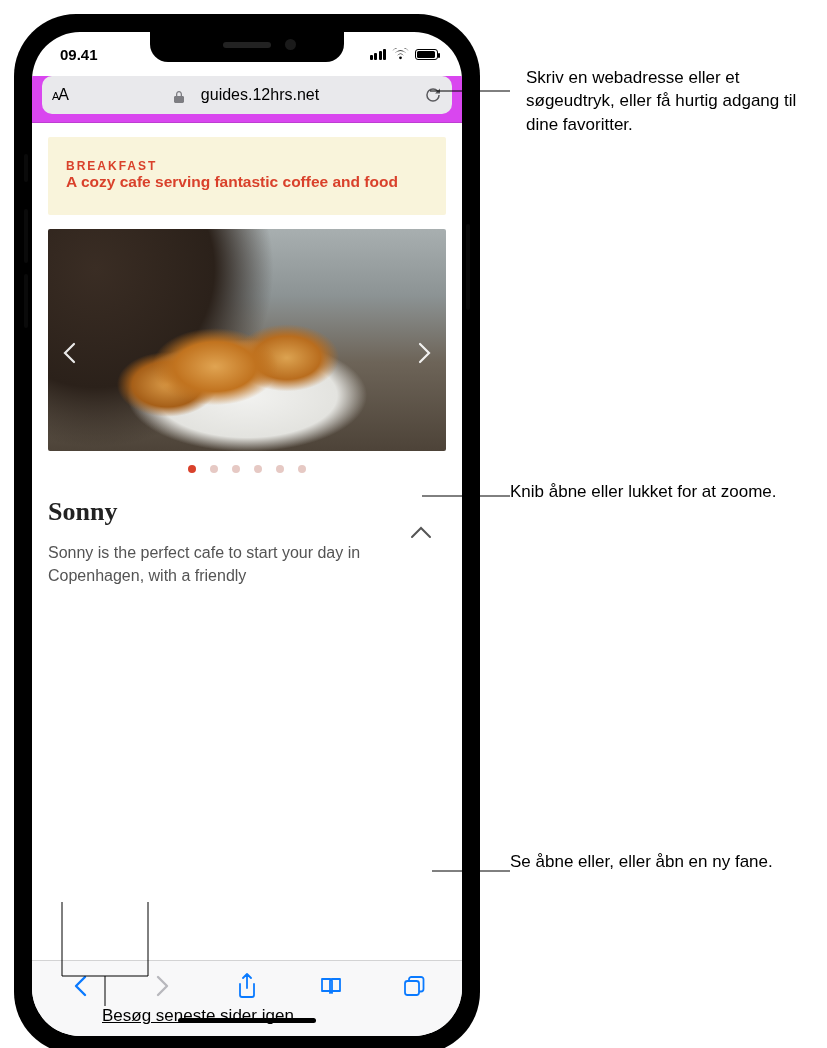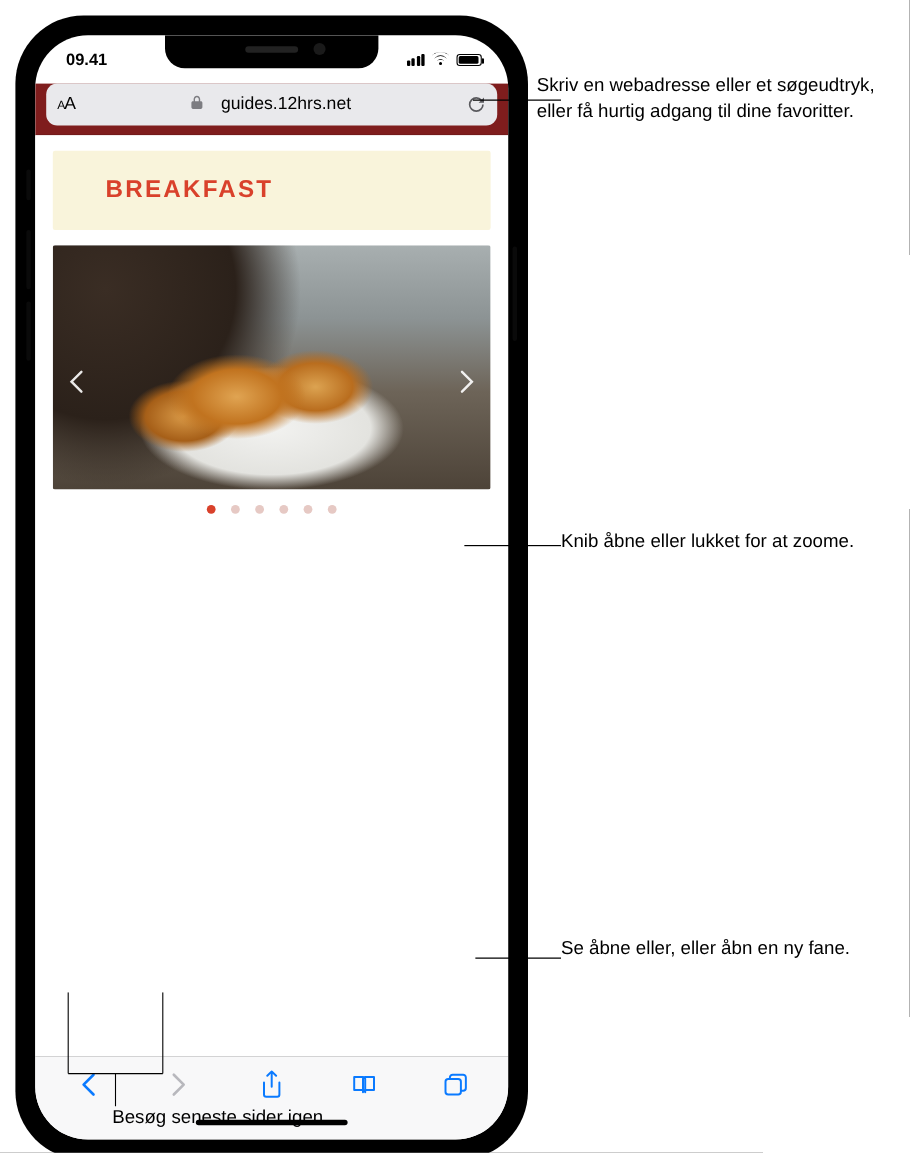--- a/index.html
+++ b/index.html
@@ -96,37 +96,37 @@
   .wifi svg { display:block; }
   .battery { display:flex; align-items:center; }
   .battery .body { width:23px; height:11px; border:1px solid #000; border-radius:3px; position:relative; }
   .battery .body::after { content:""; position:absolute; right:-3px; top:3px; width:2px; height:5px; background:#000; border-radius:1px;}
   .battery .fill { position:absolute; left:1px; top:1px; bottom:1px; width:18px; background:#000; border-radius:1.5px;}
 
   
   .urlbar-wrap {
     flex: 0 0 auto;
     padding: 0 10px 8px 10px;
-    background: #7f1d1d;
+    background: #d946ef;
     border-bottom: 1px solid rgba(0,0,0,0.12);
   }
   .urlbar {
     display: flex;
     align-items: center;
     height: 38px;
     background: #e9e9ec;
     border-radius: 10px;
     padding: 0 10px;
     gap: 8px;
     color: #000;
   }
   .urlbar .center {
     flex: 1;
     display: flex;
-    align-items: flex-start;
+    align-items: flex-end;
     justify-content: center;
     gap: 16px;
     font-size: 16px;
     color: #000;
     min-width: 0;
   }
   .urlbar .aA { font-weight: 500; font-size: 16px; letter-spacing: -1px;}
   .urlbar .aA small { font-size: 11px; }
   .lock svg, .reload svg { display:block; }
 
@@ -143,22 +143,21 @@
   .hero {
     background: #f9f4db;
     border-radius: 2px;
     padding: 22px 18px 24px 18px;
     text-align: left;
   }
   .hero .eyebrow {
     color: #d9412b;
     font-weight: 800;
     letter-spacing: 2px;
-    font-size: 22px;
-    margin-left: 30px;
+    font-size: 12px;
   }
   .hero .big {
     font-size: 70px;
     line-height: 1;
     font-weight: 900;
     color: #d9412b;
     text-shadow:
       2px 2px 0 #8e2a1c,
       3px 3px 0 #6b1f14;
     margin: 6px 0 12px 0;
@@ -327,20 +326,21 @@
           <svg width="18" height="18" viewBox="0 0 18 18">
               <path d="M9 2.2A6.8 6.8 0 1 0 15.8 9h-1.5A5.3 5.3 0 1 1 9 3.7c1.6 0 3 .7 4 1.9l-1.9 1.9H16V2.6l-1.9 1.9A6.77 6.77 0 0 0 9 2.2Z" fill="#5a5a5e"></path>
             </svg>
         </span>
       </div>
     </div>
 
     <div class="page">
       <div class="hero">
         <div class="eyebrow">BREAKFAST</div>
+        <div class="sub">A cozy cafe serving fantastic coffee and food</div>
       </div>
 
       <div class="carousel">
         <div class="img"></div>
         <div class="car-arrow left">
           <svg width="14" height="22" viewBox="0 0 14 22">
               <path d="M12 2 3 11l9 9" stroke="rgba(255,255,255,.9)" stroke-width="2.2" fill="none" stroke-linecap="round"></path>
             </svg>
         </div>
         <div class="car-arrow right">
@@ -351,20 +351,29 @@
         <div class="dots">
           <span class="active"></span>
           <span></span>
           <span></span>
           <span></span>
           <span></span>
           <span></span>
         </div>
       </div>
 
+      <div class="article">
+        <h2>Sonny</h2>
+        <span class="chev">
+          <svg width="22" height="14" viewBox="0 0 22 14">
+              <path d="M2 12 11 3l9 9" stroke="#555" stroke-width="2" fill="none" stroke-linecap="round"></path>
+            </svg>
+        </span>
+        <p>Sonny is the perfect cafe to start your day in Copenhagen, with a friendly</p>
+      </div>
     </div>
 
     <div class="toolbar">
       <div class="tb">
         <svg width="16" height="24" viewBox="0 0 16 24">
             <path d="M13 3 4 12l9 9" stroke="currentColor" stroke-width="2.4" fill="none" stroke-linecap="round" stroke-linejoin="round"></path>
           </svg>
       </div>
       <div class="tb disabled">
         <svg width="16" height="24" viewBox="0 0 16 24">
@@ -387,31 +396,31 @@
             <path d="M7 7V5.5A2.5 2.5 0 0 1 9.5 3H19a2.5 2.5 0 0 1 2.5 2.5V15a2.5 2.5 0 0 1-2.5 2.5H17" stroke="currentColor" stroke-width="1.8" fill="none"></path>
           </svg>
       </div>
     </div>
     <div class="home-ind">
         <span></span>
       </div>
   </div>
 </div>
 
-<div class="callout" style="left:488px; top:66px;">Skriv en webadresse eller et søgeudtryk, eller få hurtig adgang til dine favoritter.</div>
+<div class="callout" style="left:526px; top:66px;">Skriv en webadresse eller et søgeudtryk, eller få hurtig adgang til dine favoritter.</div>
 <svg class="lead" style="left:430px; top:90px;" width="80" height="2">
     <line x1="0" y1="1" x2="80" y2="1"></line>
   </svg>
 
 <div class="callout" style="left:510px; top:480px;">Knib åbne eller lukket for at zoome.</div>
 <svg class="lead" style="left:422px; top:495px;" width="88" height="2">
     <line x1="0" y1="1" x2="88" y2="1"></line>
   </svg>
 
 <div class="callout" style="left:510px; top:850px;">Se åbne eller, eller åbn en ny fane.</div>
 <svg class="lead" style="left:432px; top:870px;" width="78" height="2">
     <line x1="0" y1="1" x2="78" y2="1"></line>
   </svg>
 
-<div class="callout" style="left:102px; top:1004px;">Besøg seneste sider igen.</div>
+<div class="callout" style="left:102px; top:1004px;text-decoration:underline;">Besøg seneste sider igen.</div>
 <svg class="lead" style="left:60px; top:902px;" width="116" height="104">
   <path d="M2 0 V74 M88 0 V74 M2 74 H88 M45 74 V104"></path>
 </svg>
 
 </body></html>

